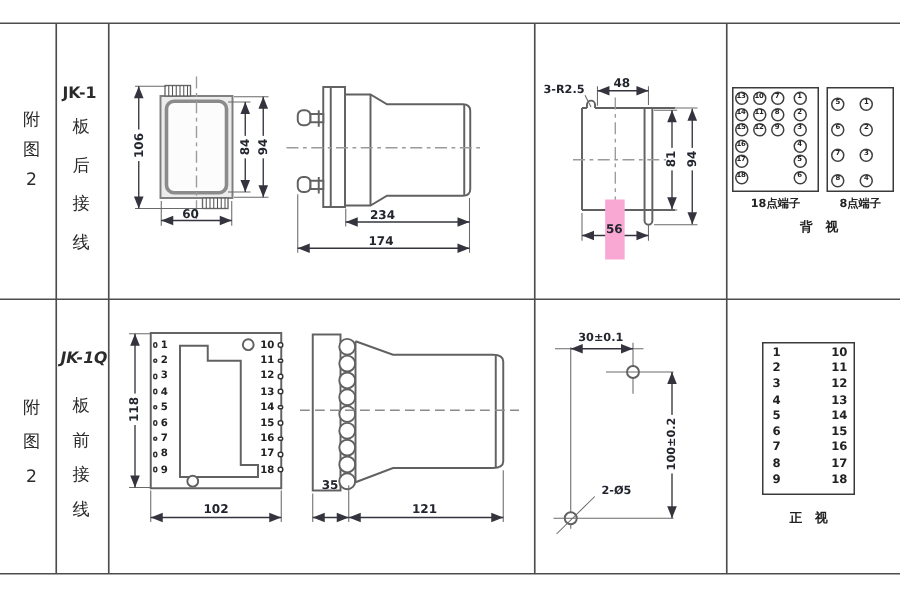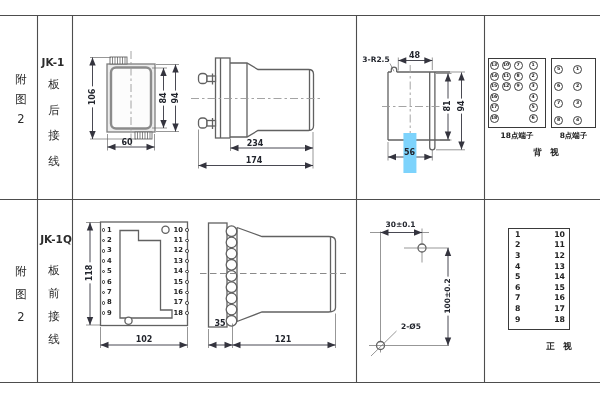--- a/index.html
+++ b/index.html
@@ -182,21 +182,21 @@
   <div class="lbl rot" style="left:92.5px; top:97px;">106</div>
   <div class="lbl rot" style="left:163.5px; top:97.5px;">84</div>
   <div class="lbl rot" style="left:175.5px; top:97.5px;">94</div>
   <div class="lbl" style="left:127px; top:142.5px;">60</div>
   <div class="lbl" style="left:255px; top:143.5px;">234</div>
   <div class="lbl" style="left:254px; top:161px;">174</div>
   <div class="lbl sm" style="left:376px; top:60px;">3-R2.5</div>
   <div class="lbl" style="left:414.5px; top:55.5px;">48</div>
   <div class="lbl rot" style="left:448px; top:105.5px;">81</div>
   <div class="lbl rot" style="left:461.5px; top:105.5px;">94</div>
-  <div class="lbl" style="left:409.5px; top:152.5px; background:#7dd3fc; padding:16px 1px;">56</div>
+  <div class="lbl" style="left:409.5px; top:152.5px; background:#f9a8d4; padding:16px 1px;">56</div>
 
   <div class="tbox" style="left:488px; top:58px; width:58px; height:70px;">
     <div class="tcol g1" style="left:0.5px; top:2px;">
 
     <div class="tcirc">13</div>
         <div class="tcirc">14</div>
         <div class="tcirc">15</div>
         <div class="tcirc">16</div>
         <div class="tcirc">17</div>
         <div class="tcirc">18</div>
@@ -244,21 +244,21 @@
   <div class="caption" style="left:488px; top:132px; width:58px;">18点端子</div>
   <div class="caption" style="left:551px; top:132px; width:45px;">8点端子</div>
   <div class="viewlbl" style="left:488px; top:148px; width:116px;">背　视</div>
 
   <div class="cjk" style="left:12px; top:265px; width:18px; gap:11px;">
 
   <div class="ch">附</div>
       <div class="ch">图</div>
       <div class="ch">2</div>
     </div>
-  <div class="model" style="left:36px; top:233px; width:40px;">JK-1Q</div>
+  <div class="model" style="left:36px; top:233px; width:40px;font-style:italic;">JK-1Q</div>
   <div class="cjk" style="left:45px; top:264px; width:18px; gap:11px;">
 
   <div class="ch">板</div>
       <div class="ch">前</div>
       <div class="ch">接</div>
       <div class="ch">线</div>
     </div>
 
   <div class="fv-col" style="left:101.5px; top:224.8px;">
 
@@ -403,15 +403,15 @@
       <div class="prow">
         <span>8</span>
         <span>17</span>
       </div>
 
       <div class="prow">
         <span>9</span>
         <span>18</span>
       </div>
     </div>
-  <div class="viewlbl" style="left:528px; top:342px; width:62px;">正　视</div>
+  <div class="viewlbl" style="left:508px; top:342px; width:62px;">正　视</div>
 
 </div>
 
 </body></html>

